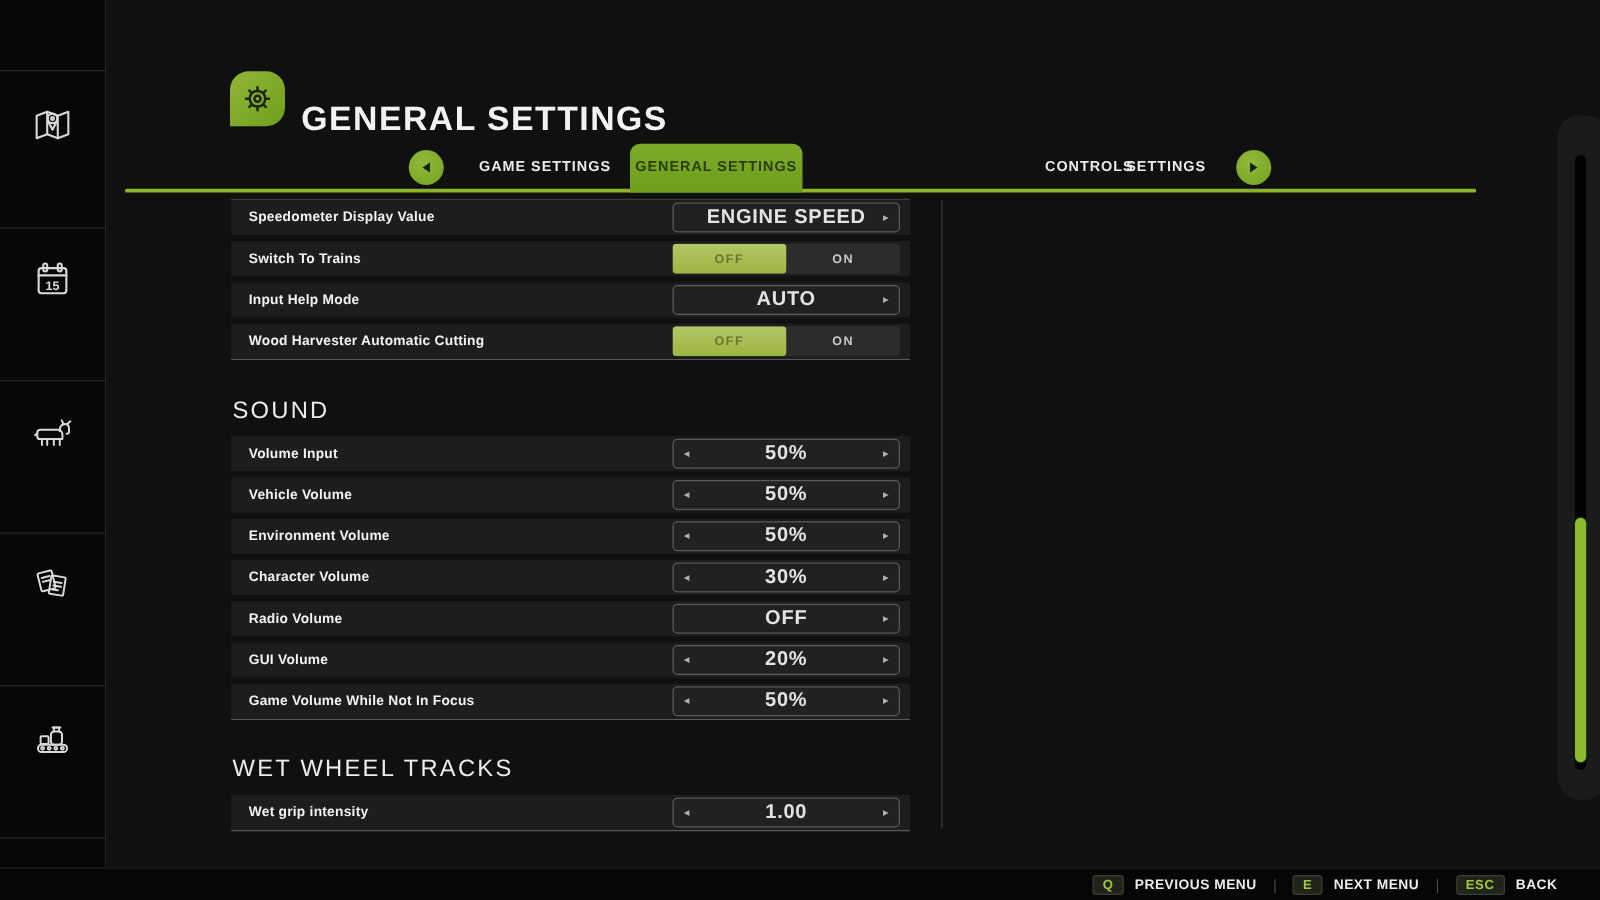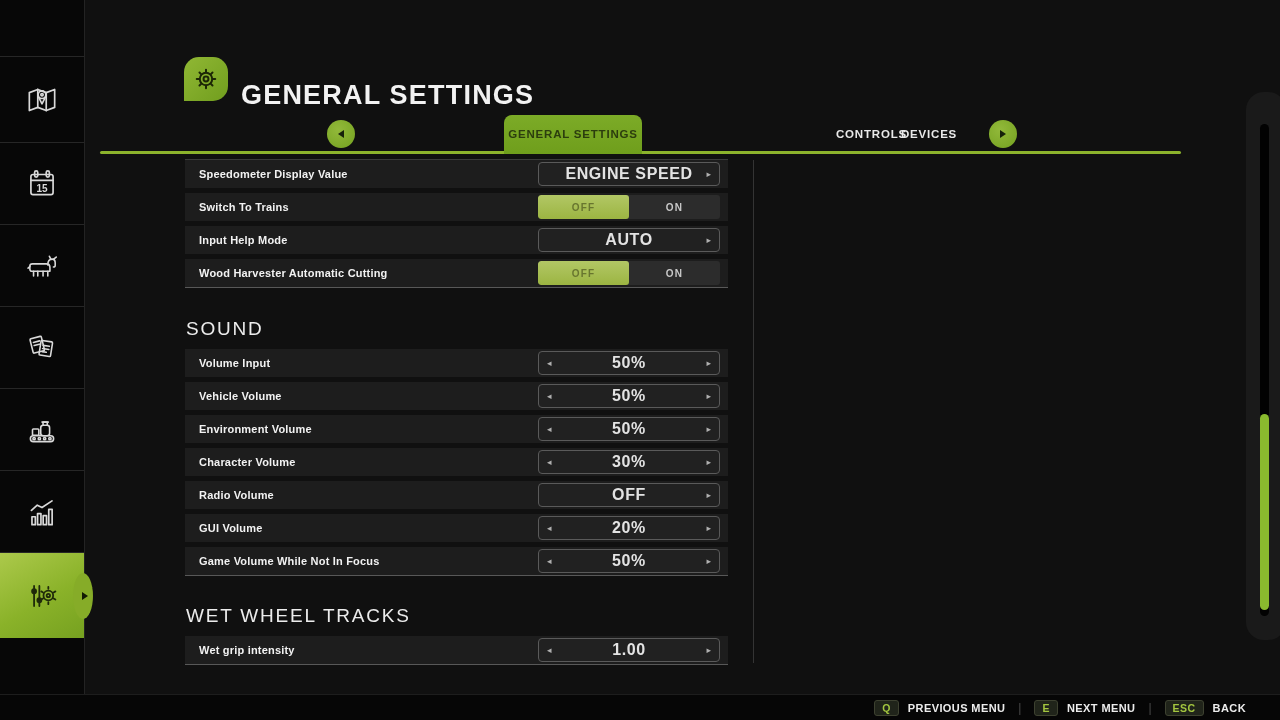--- a/index.html
+++ b/index.html
@@ -3,21 +3,21 @@
 <meta charset="utf-8">
 <style>
   html,body{margin:0;padding:0;background:#000;}
   .stage{position:relative;width:1280px;height:720px;background:#101010;overflow:hidden;
          font-family:"Liberation Sans",sans-serif;-webkit-font-smoothing:antialiased;}
 
   
   .sidebar{position:absolute;left:0;top:0;width:84px;height:694px;background:#070707;border-right:1px solid #232323;}
   .side-cell{position:relative;width:84px;display:flex;align-items:center;justify-content:center;border-top:1px solid #262626;box-sizing:border-box;}
   .side-cell.first{border-top:none;height:56px;}
-  .side-cell.c{height:82px;}
+  .side-cell.c{height:82px;margin-top:40px;}
   .side-cell.c2{height:86px;}
   .side-cell svg{display:block;}
   .side-cell.active{background:linear-gradient(150deg,#acc94b 0%,#8ab229 55%,#76a120 100%);}
   .notch{position:absolute;right:-9px;top:50%;transform:translateY(-50%);width:20px;height:46px;background:#86ac28;border-radius:50%;}
   .notch-tri{position:absolute;right:-4px;top:50%;transform:translateY(-50%);width:0;height:0;
              border-top:4px solid transparent;border-bottom:4px solid transparent;border-left:6px solid #121a04;}
 
   
   .hdr-icon{position:absolute;left:184px;top:57px;width:44px;height:44px;
             background:linear-gradient(135deg,#90b734,#719e1e);border-radius:15px 15px 15px 0;
@@ -167,23 +167,24 @@
       <path d="M18 8.2 V11 M18 25 V27.8 M27.8 18 H25 M11 18 H8.2 M24.9 11.1 L22.9 13.1 M13.1 22.9 L11.1 24.9 M24.9 24.9 L22.9 22.9 M13.1 13.1 L11.1 11.1"></path>
     </svg>
   </div>
   <h1 class="page-title">GENERAL SETTINGS</h1>
 
   <nav class="tabbar">
     <div class="tab-underline"></div>
     <div class="tab-circle prev">
         <span class="tri-l"></span>
       </div>
+    <div class="tab t0">GAME SETTINGS</div>
     <div class="tab t1 active">GENERAL SETTINGS</div>
     <div class="tab t3">CONTROLS</div>
-    <div class="tab t4">DEVICES</div>
+    <div class="tab t4">SETTINGS</div>
     <div class="tab-circle next">
         <span class="tri-r"></span>
       </div>
   </nav>
 
   <div class="content">
 
     <div class="group g1">
       <div class="row">
         <span class="row-label">Speedometer Display Value</span>

